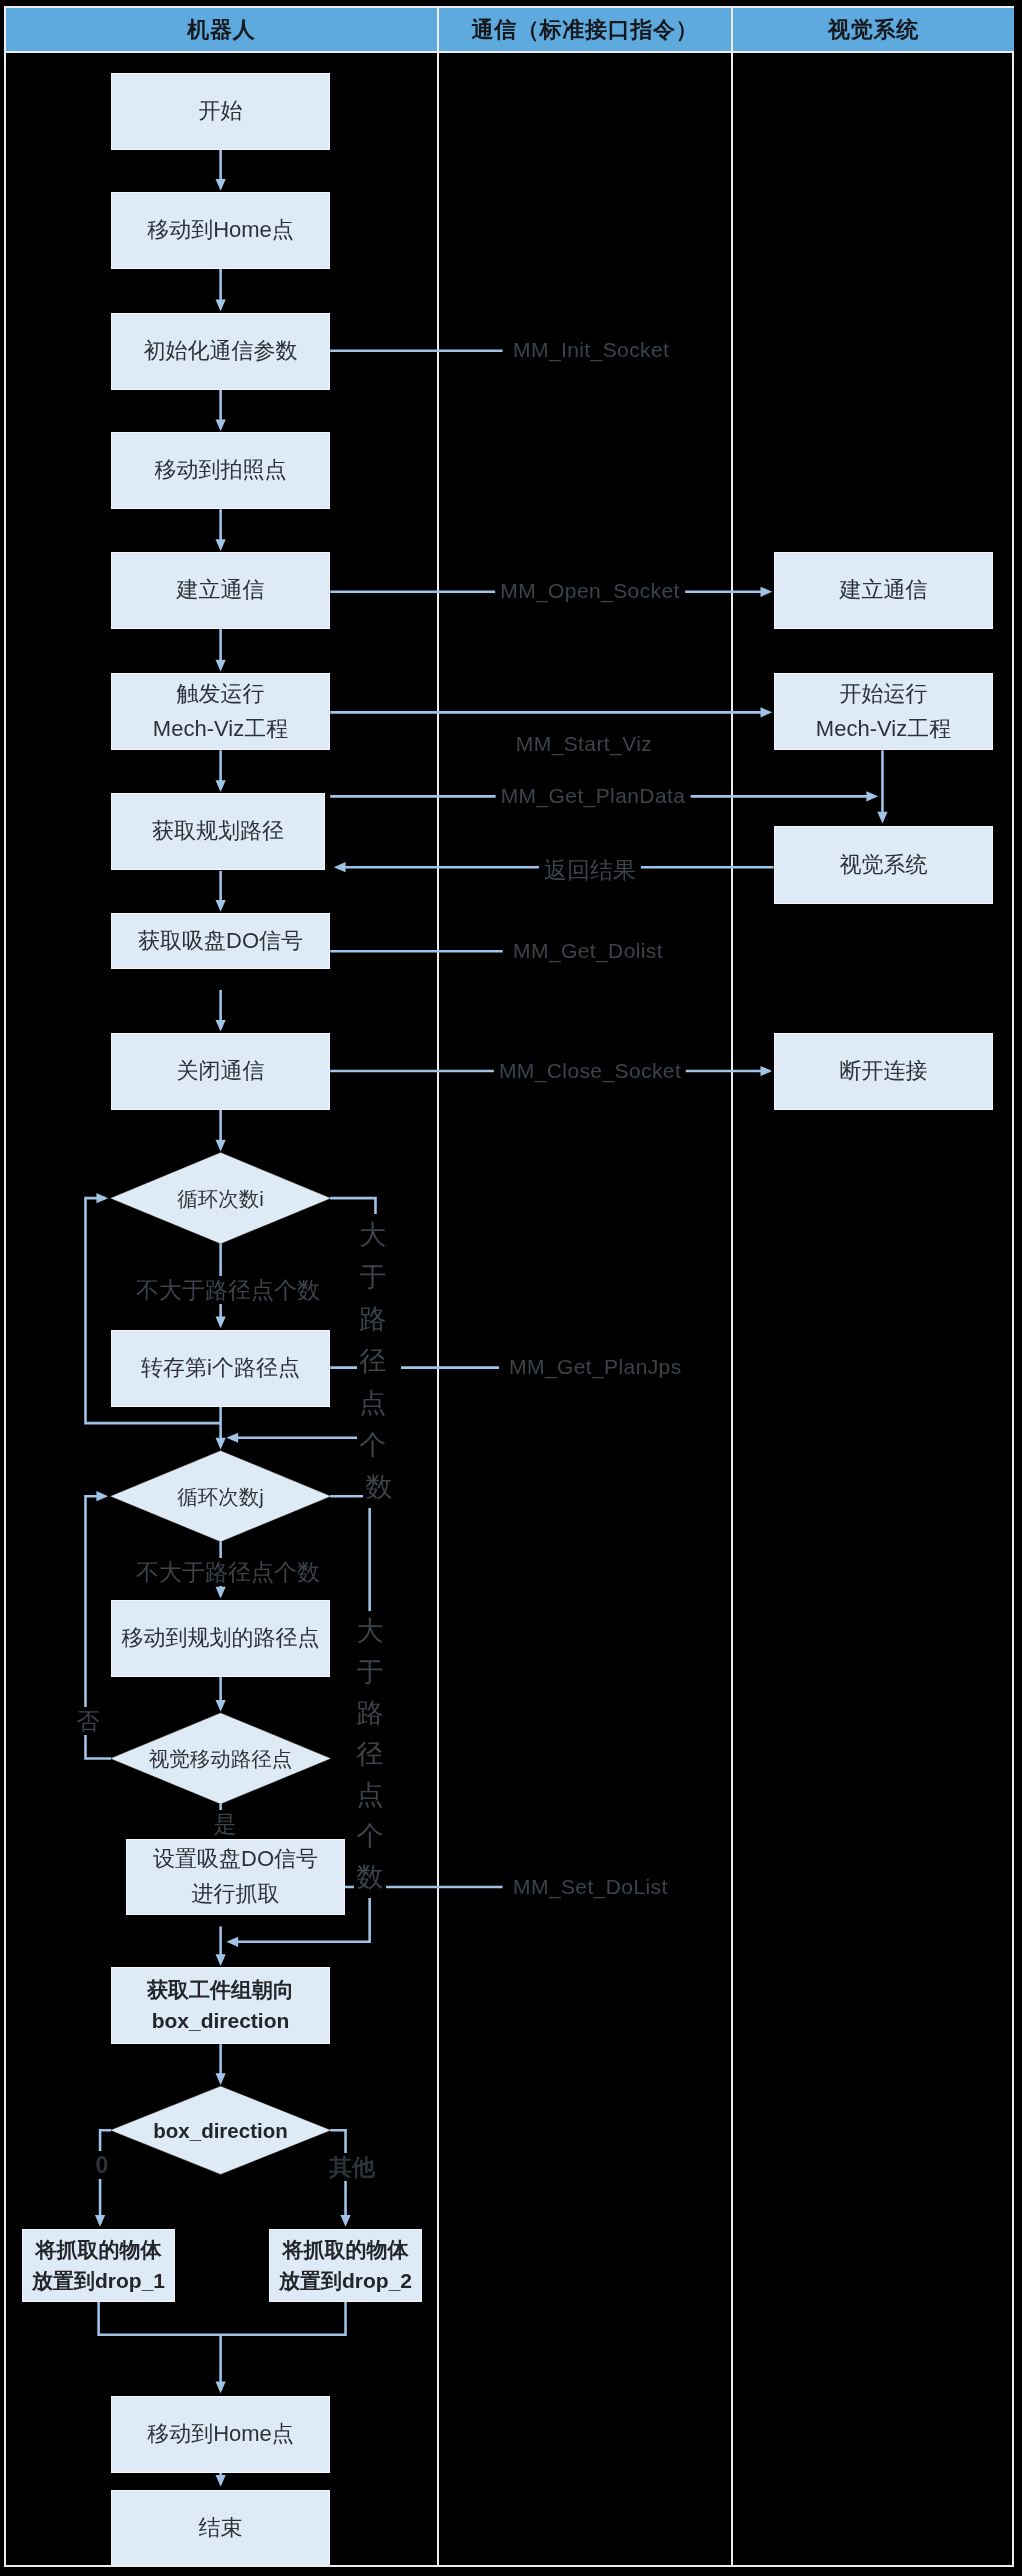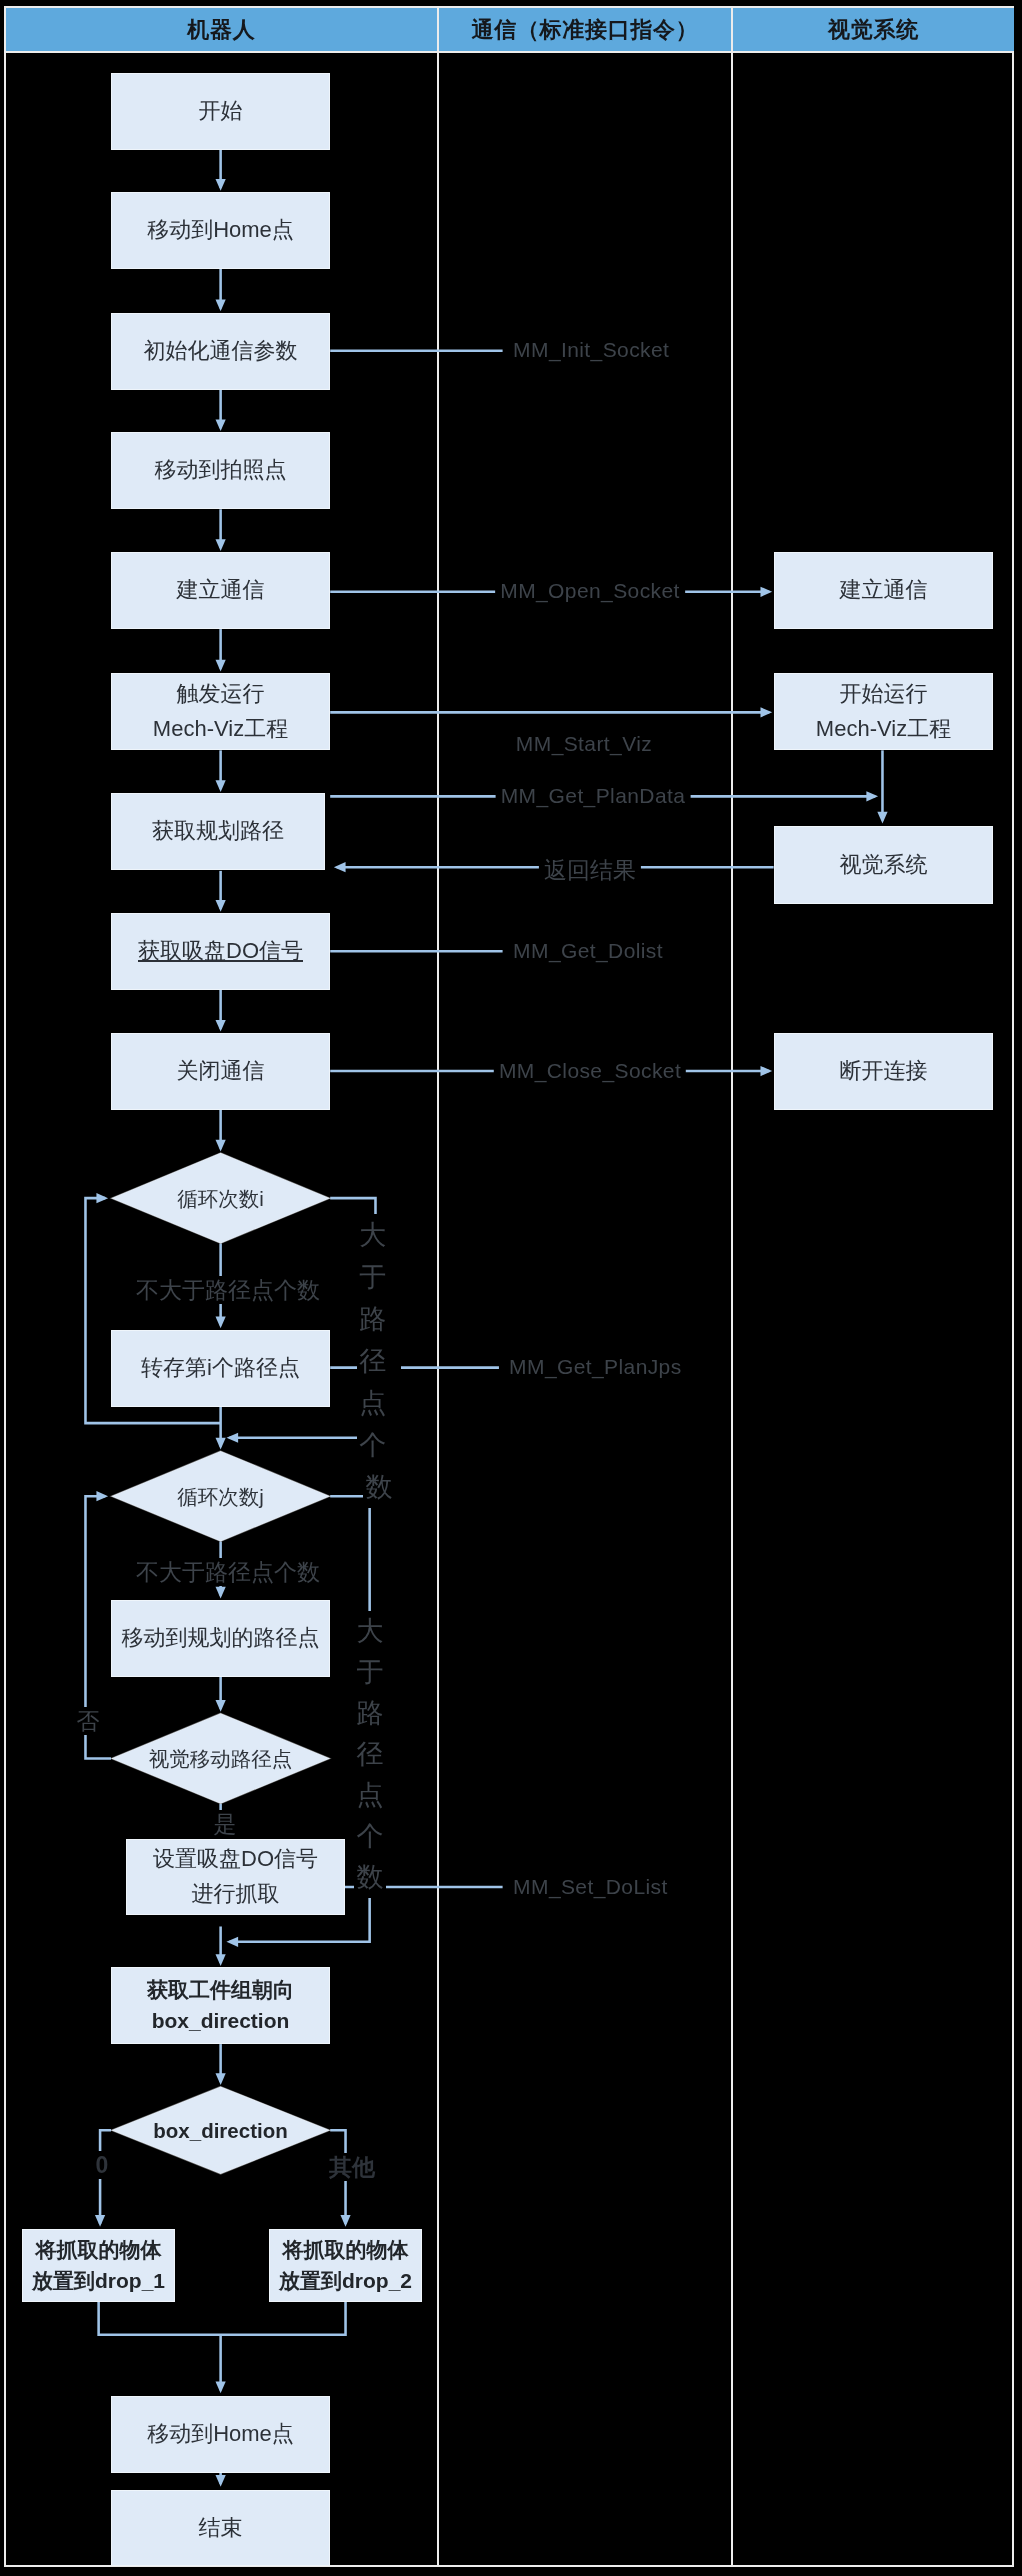--- a/index.html
+++ b/index.html
@@ -121,21 +121,21 @@
   <div class="node" style="left:111px;top:552px;width:219px;height:77px;">
     <span class="ln">建立通信</span>
   </div>
   <div class="node tight" style="left:111px;top:673px;width:219px;height:77px;">
     <span class="ln">触发运行</span>
     <span class="ln">Mech-Viz工程</span>
   </div>
   <div class="node" style="left:111px;top:793px;width:214px;height:77px;">
     <span class="ln">获取规划路径</span>
   </div>
-  <div class="node" style="left:111px;top:913px;width:219px;height:77px;text-decoration:underline;">
+  <div class="node" style="left:111px;top:913px;width:219px;height:56px;">
     <span class="ln">获取吸盘DO信号</span>
   </div>
   <div class="node" style="left:111px;top:1033px;width:219px;height:77px;">
     <span class="ln">关闭通信</span>
   </div>
   <div class="dlabel" style="left:111px;top:1153px;width:219px;height:91px;">
     <span>循环次数i</span>
   </div>
   <div class="node" style="left:111px;top:1330px;width:219px;height:77px;">
     <span class="ln">转存第i个路径点</span>

